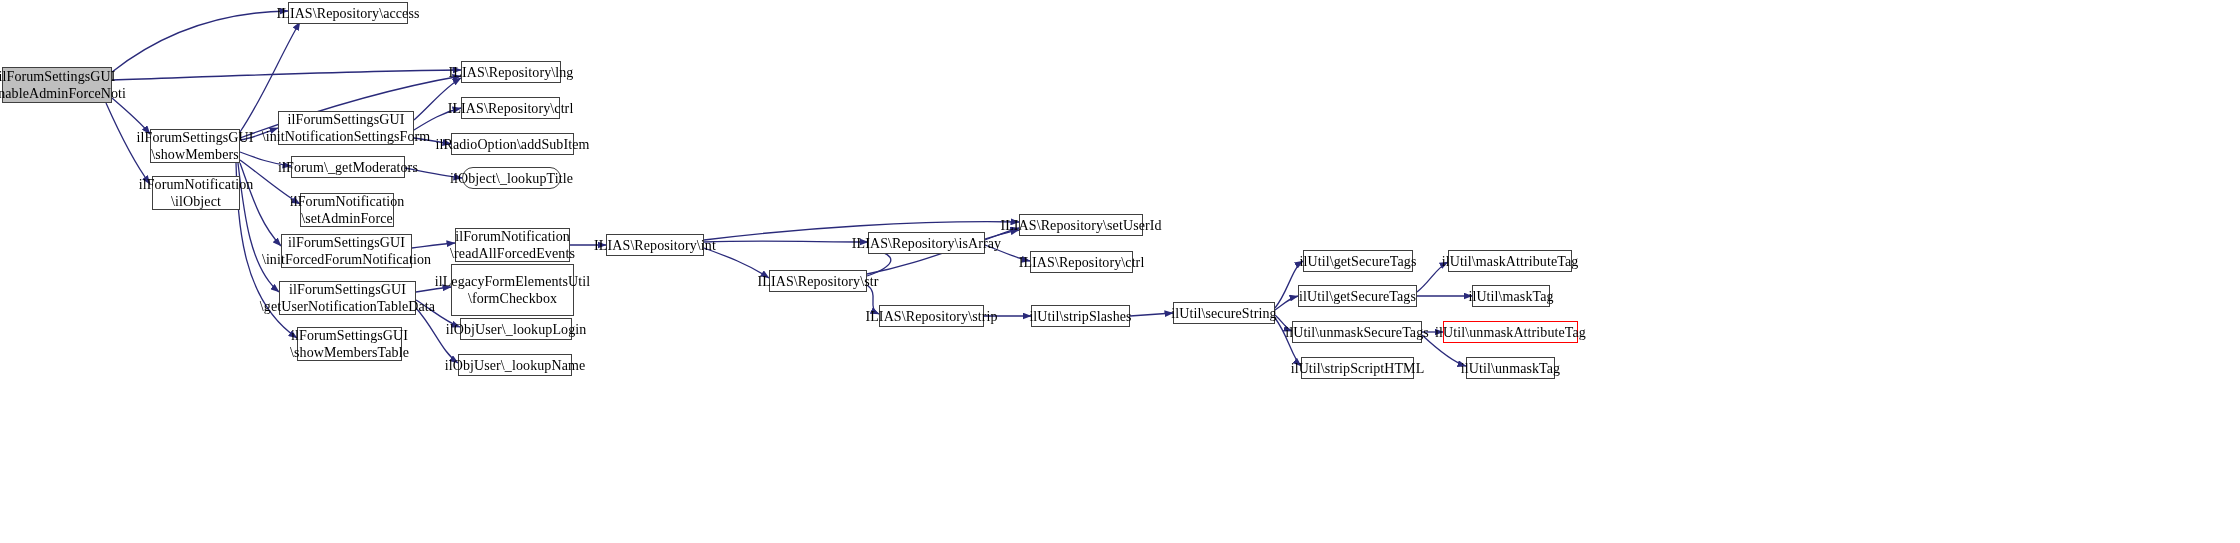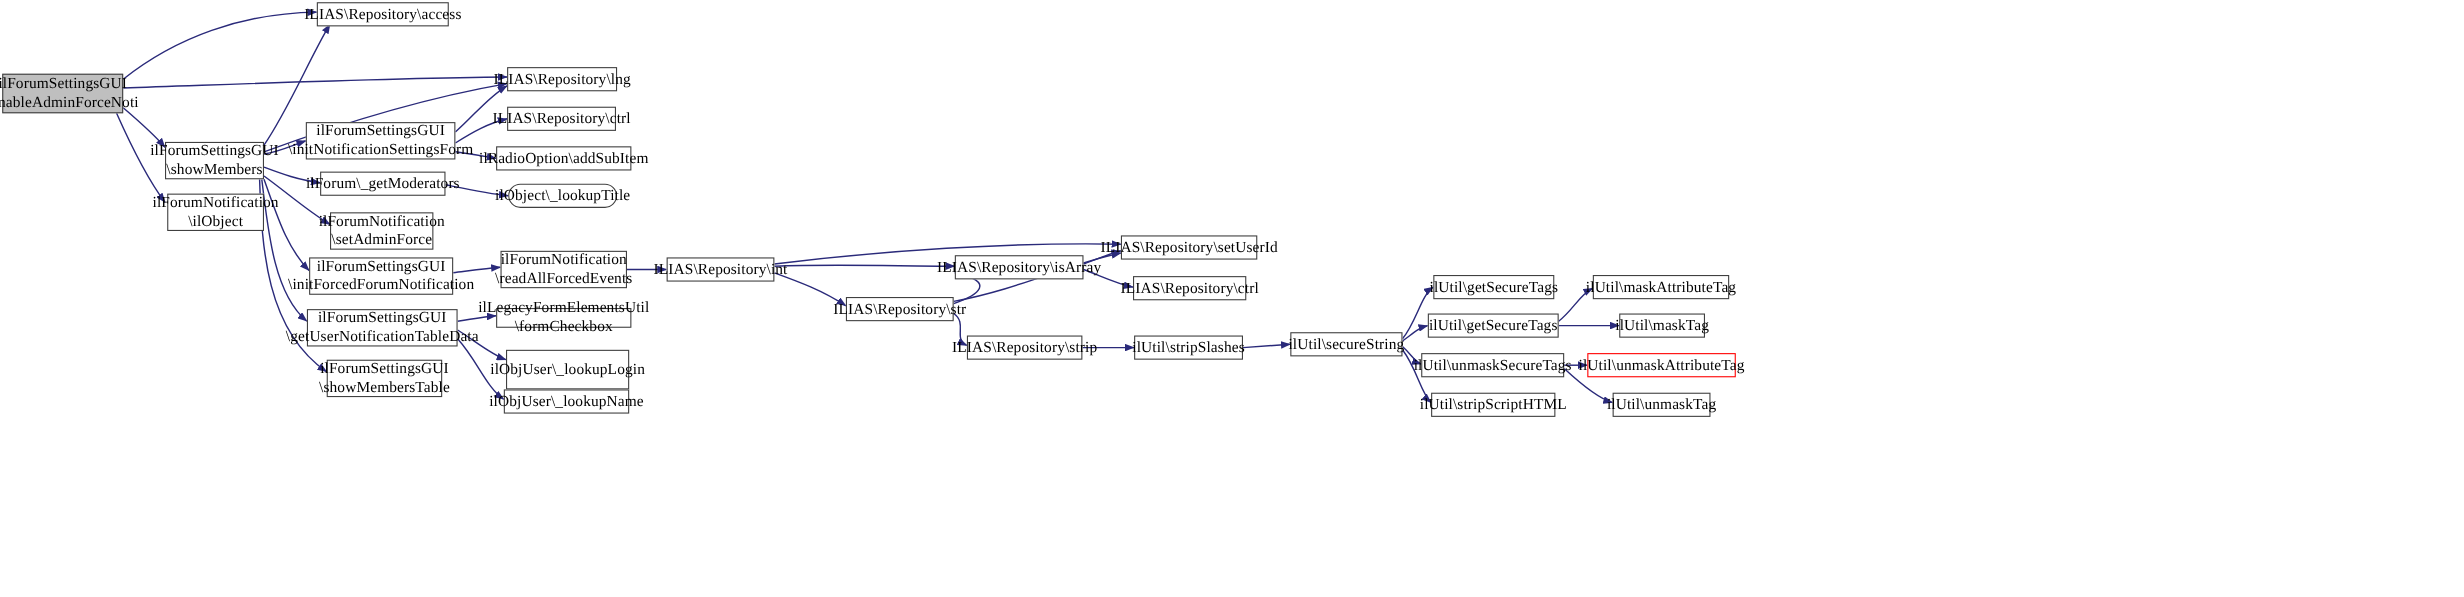--- a/index.html
+++ b/index.html
@@ -128,23 +128,23 @@
       <div class="node" style="left: 281px; top: 234px; width: 131px; height: 34px;"><span class="lbl">ilForumSettingsGUI</span><span class="lbl">\initForcedForumNotification</span></div>
       <div class="node" style="left: 455px; top: 228px; width: 115px; height: 34px;"><span class="lbl">ilForumNotification</span><span class="lbl">\readAllForcedEvents</span></div>
       <div class="node" style="left: 606px; top: 234px; width: 98px; height: 22px;"><span class="lbl">ILIAS\Repository\int</span></div>
       <div class="node" style="left: 868px; top: 232px; width: 117px; height: 22px;"><span class="lbl">ILIAS\Repository\isArray</span></div>
       <div class="node" style="left: 1019px; top: 214px; width: 124px; height: 22px;"><span class="lbl">ILIAS\Repository\setUserId</span></div>
       <div class="node" style="left: 1030px; top: 251px; width: 103px; height: 22px;"><span class="lbl">ILIAS\Repository\ctrl</span></div>
       <div class="node" style="left: 769px; top: 270px; width: 98px; height: 22px;"><span class="lbl">ILIAS\Repository\str</span></div>
       <div class="node" style="left: 879px; top: 305px; width: 105px; height: 22px;"><span class="lbl">ILIAS\Repository\strip</span></div>
       <div class="node" style="left: 1031px; top: 305px; width: 99px; height: 22px;"><span class="lbl">ilUtil\stripSlashes</span></div>
       <div class="node" style="left: 1173px; top: 302px; width: 102px; height: 22px;"><span class="lbl">ilUtil\secureString</span></div>
-      <div class="node" style="left: 451px; top: 280px; width: 123px; height: 18px;"><span class="lbl">ilLegacyFormElementsUtil</span><span class="lbl">\formCheckbox</span></div>
+      <div class="node" style="left: 451px; top: 264px; width: 123px; height: 52px;"><span class="lbl">ilLegacyFormElementsUtil</span><span class="lbl">\formCheckbox</span></div>
       <div class="node" style="left: 279px; top: 281px; width: 137px; height: 34px;"><span class="lbl">ilForumSettingsGUI</span><span class="lbl">\getUserNotificationTableData</span></div>
-      <div class="node" style="left: 460px; top: 318px; width: 112px; height: 36px;"><span class="lbl">ilObjUser\_lookupLogin</span></div>
+      <div class="node" style="left: 460px; top: 318px; width: 112px; height: 22px;"><span class="lbl">ilObjUser\_lookupLogin</span></div>
       <div class="node" style="left: 297px; top: 327px; width: 105px; height: 34px;"><span class="lbl">ilForumSettingsGUI</span><span class="lbl">\showMembersTable</span></div>
       <div class="node" style="left: 458px; top: 354px; width: 114px; height: 22px;"><span class="lbl">ilObjUser\_lookupName</span></div>
       <div class="node" style="left: 1303px; top: 250px; width: 110px; height: 22px; text-align: right;"><span class="lbl">ilUtil\getSecureTags</span></div>
       <div class="node" style="left: 1298px; top: 285px; width: 119px; height: 22px;"><span class="lbl">ilUtil\getSecureTags</span></div>
       <div class="node" style="left: 1292px; top: 321px; width: 130px; height: 22px;"><span class="lbl">ilUtil\unmaskSecureTags</span></div>
       <div class="node" style="left: 1301px; top: 357px; width: 113px; height: 22px;"><span class="lbl">ilUtil\stripScriptHTML</span></div>
       <div class="node" style="left: 1448px; top: 250px; width: 124px; height: 22px;"><span class="lbl">ilUtil\maskAttributeTag</span></div>
       <div class="node" style="left: 1472px; top: 285px; width: 78px; height: 22px;"><span class="lbl">ilUtil\maskTag</span></div>
       <div class="node highlight" style="left: 1443px; top: 321px; width: 135px; height: 22px;"><span class="lbl">ilUtil\unmaskAttributeTag</span></div>
       <div class="node" style="left: 1466px; top: 357px; width: 89px; height: 22px;"><span class="lbl">ilUtil\unmaskTag</span></div>

